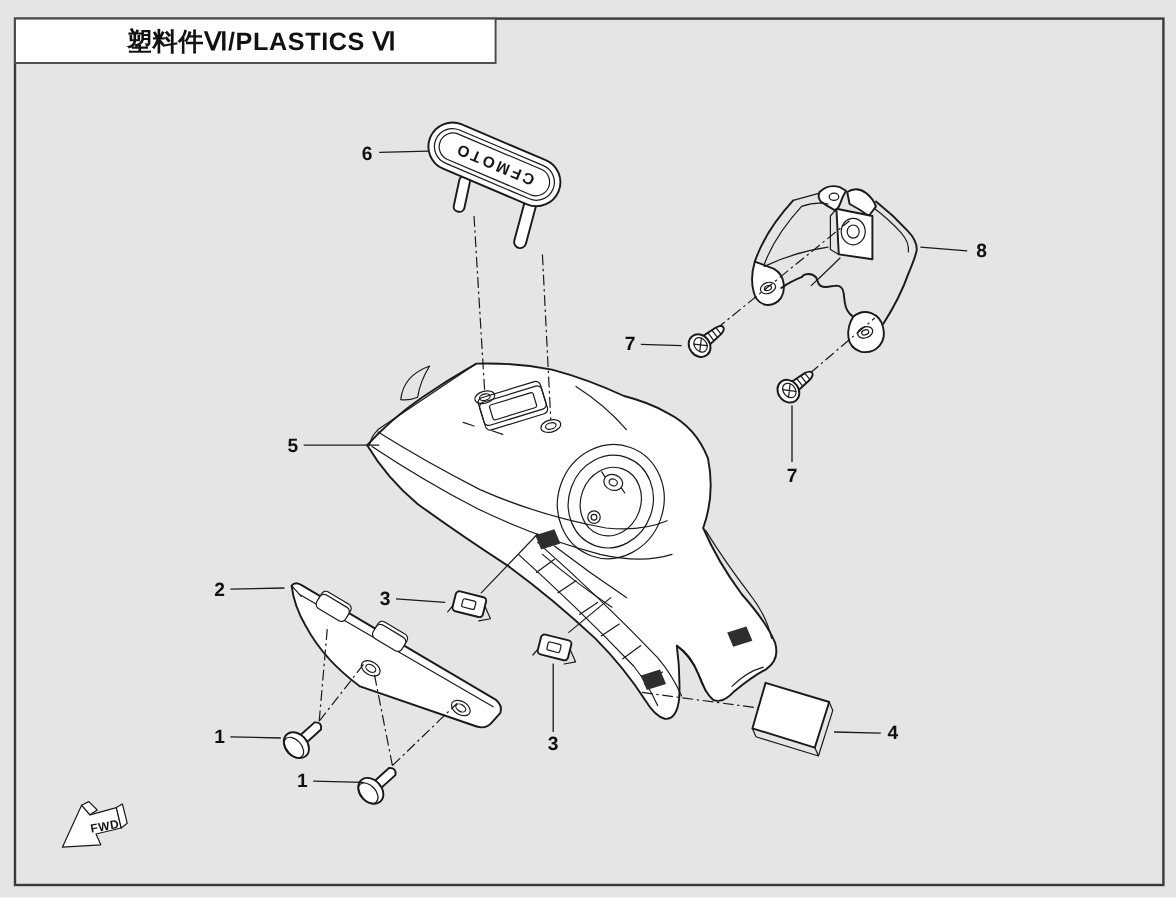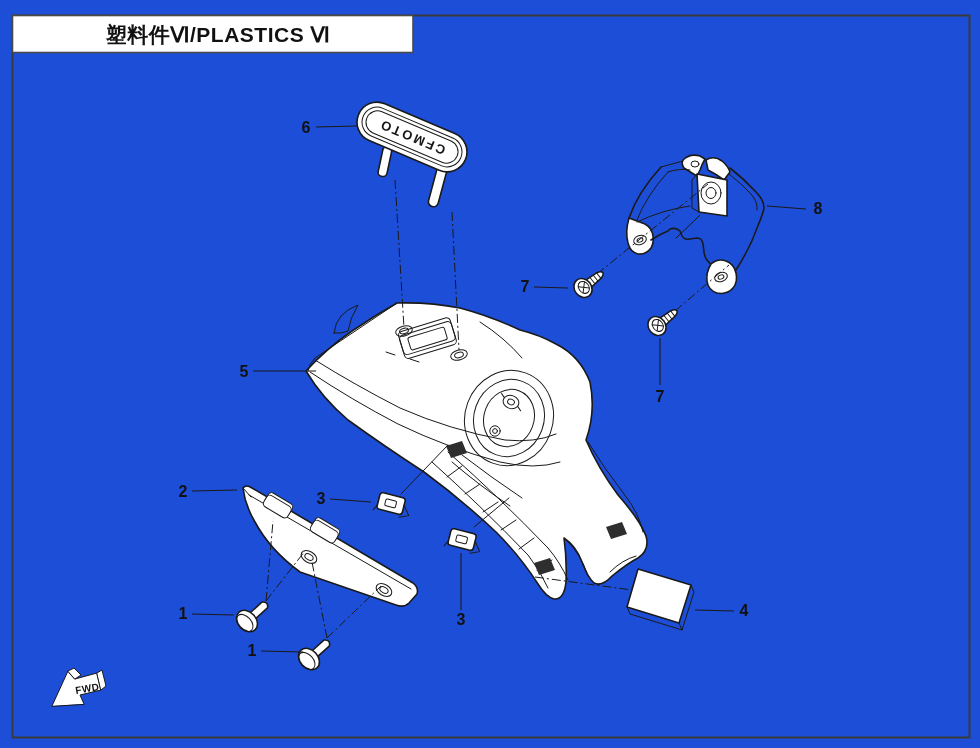--- a/index.html
+++ b/index.html
@@ -1,16 +1,16 @@
 <!DOCTYPE html>
 <html><head>
 <meta charset="utf-8">
 <style>
   html,body{margin:0;padding:0;background:#fff;}
-  .page{position:relative;width:980px;height:748px;background:#1d4ed8;overflow:hidden;
+  .page{position:relative;width:980px;height:748px;background:#e5e5e5;overflow:hidden;
         font-family:"Liberation Sans",sans-serif;}
   svg{position:absolute;left:0;top:0;}
   .bd{fill:none;stroke:#3a3a3a;stroke-width:2;}
   .bx{fill:#ffffff;stroke:#4a4a4a;stroke-width:1.6;}
   .ol{fill:none;stroke:#1a1a1a;stroke-width:1.6;stroke-linecap:round;stroke-linejoin:round;}
   .fw{fill:#ffffff;stroke:#1a1a1a;stroke-width:1.6;stroke-linecap:round;stroke-linejoin:round;}
   .tn{fill:none;stroke:#1a1a1a;stroke-width:1;stroke-linecap:round;stroke-linejoin:round;}
   .tw{fill:#ffffff;stroke:#1a1a1a;stroke-width:1;stroke-linecap:round;stroke-linejoin:round;}
   .ld{fill:none;stroke:#1a1a1a;stroke-width:1.1;}
   .dd{fill:none;stroke:#1a1a1a;stroke-width:1;stroke-dasharray:9 3 2 3;}

